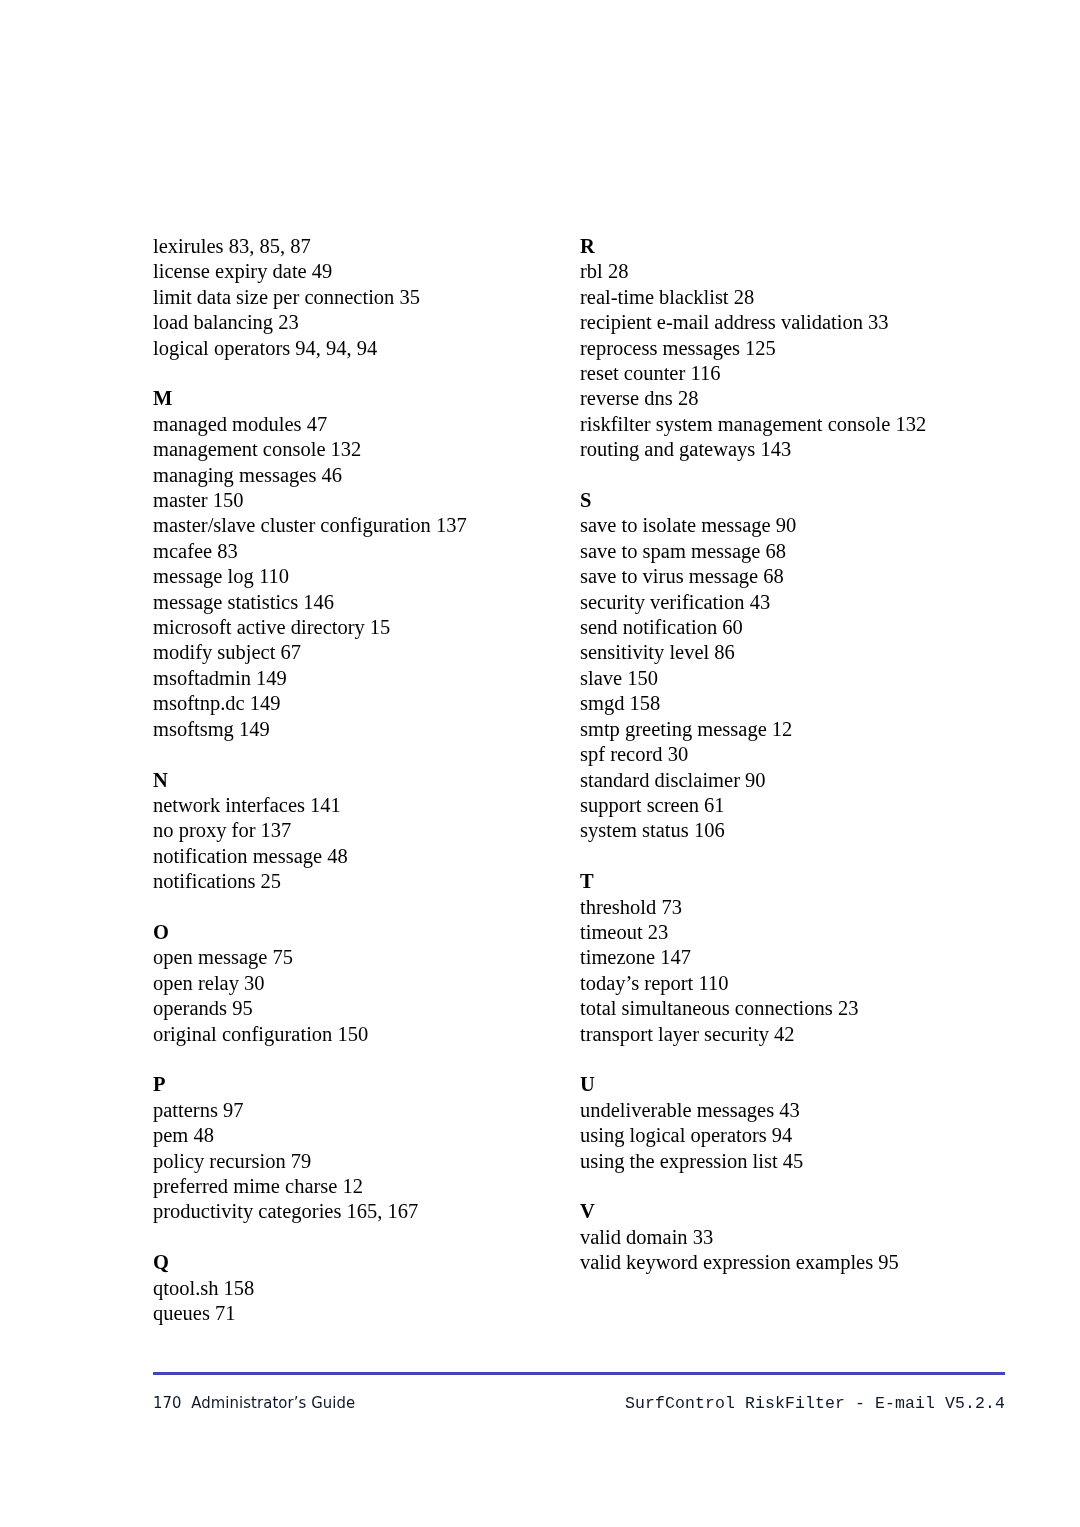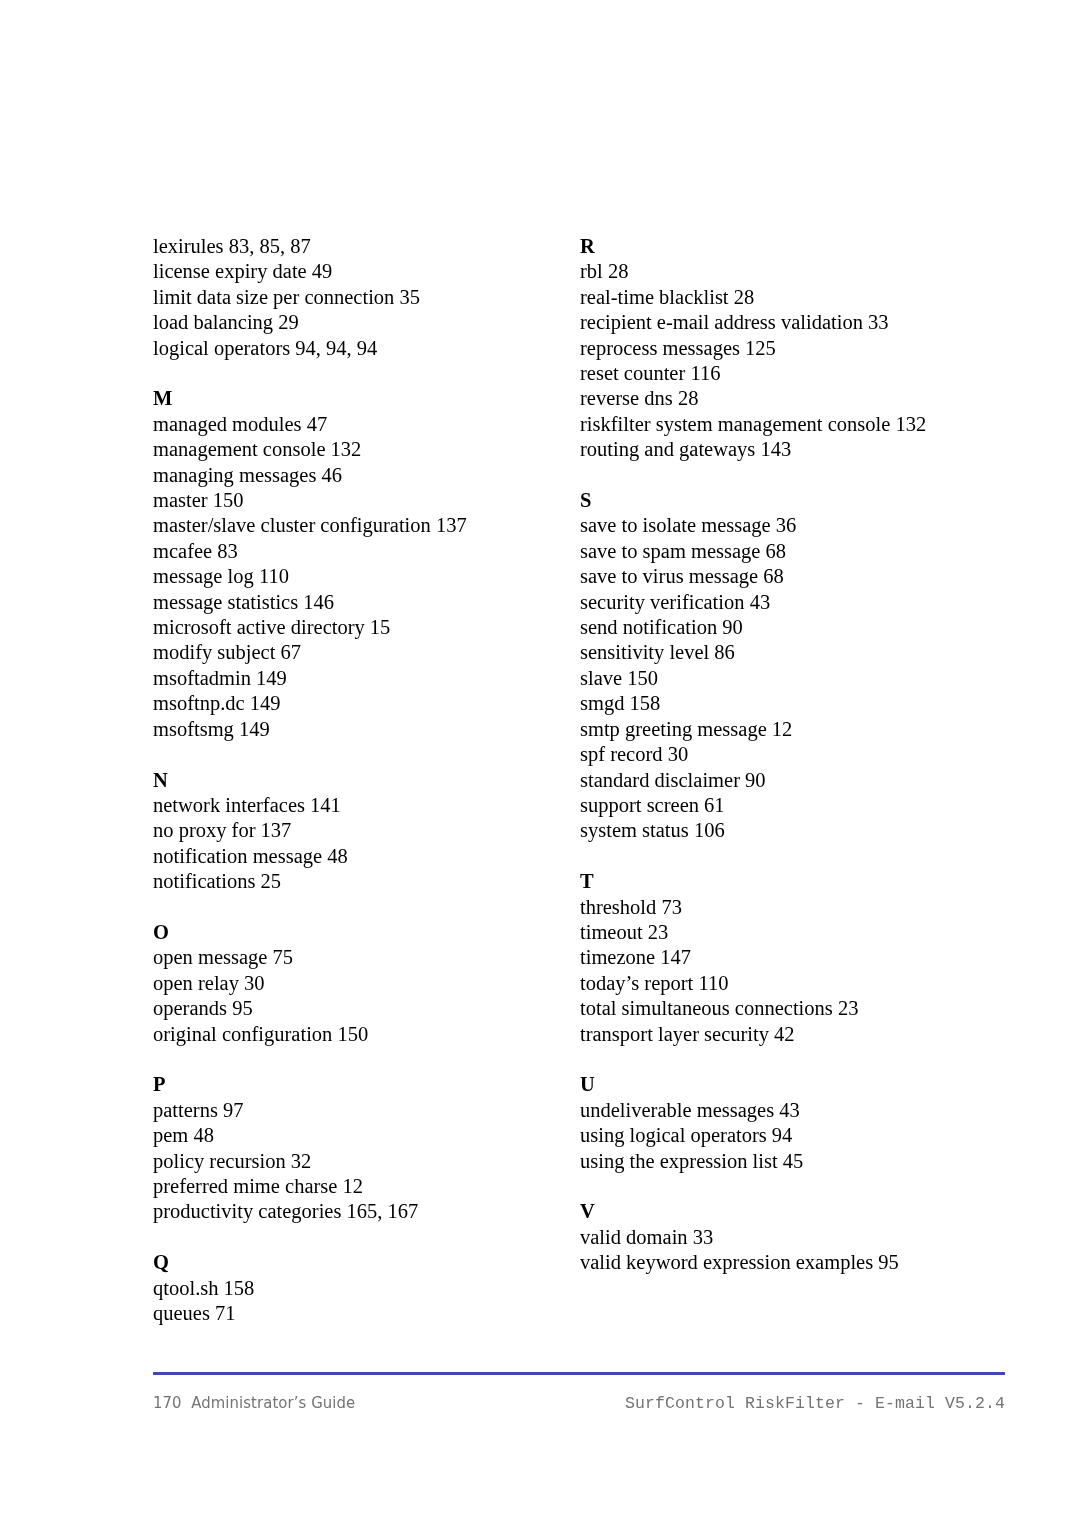--- a/index.html
+++ b/index.html
@@ -83,21 +83,21 @@
     left: 113px;
     top: 1392px;
     width: 852px;
     display: flex;
     flex-direction: row;
     justify-content: space-between;
     align-items: baseline;
     font-family: "DejaVu Sans Condensed", "Liberation Sans Narrow", "Liberation Sans", sans-serif;
     font-size: 16.5px;
     line-height: 22px;
-    color: #737373;
+    color: #0f172a;
   }
   .footer-left {
     white-space: pre;
     letter-spacing: 0.1px;
   }
   .footer-right {
     white-space: pre;
     letter-spacing: 0.1px;
     text-align: center;
     font-family: Liberation Mono, monospace;
@@ -108,21 +108,21 @@
 
 <div class="page">
 
   <div class="index-body">
     <div class="index-column left">
         <div class="index-section">
           <ul class="entry-list">
             <li class="entry">lexirules 83, 85, 87</li>
             <li class="entry">license expiry date 49</li>
             <li class="entry">limit data size per connection 35</li>
-            <li class="entry">load balancing 29</li>
+            <li class="entry">load balancing 23</li>
             <li class="entry">logical operators 94, 94, 94</li>
           </ul>
         </div>
         <div class="index-section">
           <div class="section-heading">M</div>
           <ul class="entry-list">
             <li class="entry">managed modules 47</li>
             <li class="entry">management console 132</li>
             <li class="entry">managing messages 46</li>
             <li class="entry">master 150</li>
@@ -153,21 +153,21 @@
             <li class="entry">open relay 30</li>
             <li class="entry">operands 95</li>
             <li class="entry">original configuration 150</li>
           </ul>
         </div>
         <div class="index-section">
           <div class="section-heading">P</div>
           <ul class="entry-list">
             <li class="entry">patterns 97</li>
             <li class="entry">pem 48</li>
-            <li class="entry">policy recursion 32</li>
+            <li class="entry">policy recursion 79</li>
             <li class="entry">preferred mime charse 12</li>
             <li class="entry">productivity categories 165, 167</li>
           </ul>
         </div>
         <div class="index-section">
           <div class="section-heading">Q</div>
           <ul class="entry-list">
             <li class="entry">qtool.sh 158</li>
             <li class="entry">queues 71</li>
           </ul>
@@ -183,25 +183,25 @@
             <li class="entry">reprocess messages 125</li>
             <li class="entry">reset counter 116</li>
             <li class="entry">reverse dns 28</li>
             <li class="entry">riskfilter system management console 132</li>
             <li class="entry">routing and gateways 143</li>
           </ul>
         </div>
         <div class="index-section">
           <div class="section-heading">S</div>
           <ul class="entry-list">
-            <li class="entry">save to isolate message 36</li>
+            <li class="entry">save to isolate message 90</li>
             <li class="entry">save to spam message 68</li>
             <li class="entry">save to virus message 68</li>
             <li class="entry">security verification 43</li>
-            <li class="entry">send notification 90</li>
+            <li class="entry">send notification 60</li>
             <li class="entry">sensitivity level 86</li>
             <li class="entry">slave 150</li>
             <li class="entry">smgd 158</li>
             <li class="entry">smtp greeting message 12</li>
             <li class="entry">spf record 30</li>
             <li class="entry">standard disclaimer 90</li>
             <li class="entry">support screen 61</li>
             <li class="entry">system status 106</li>
           </ul>
         </div>

